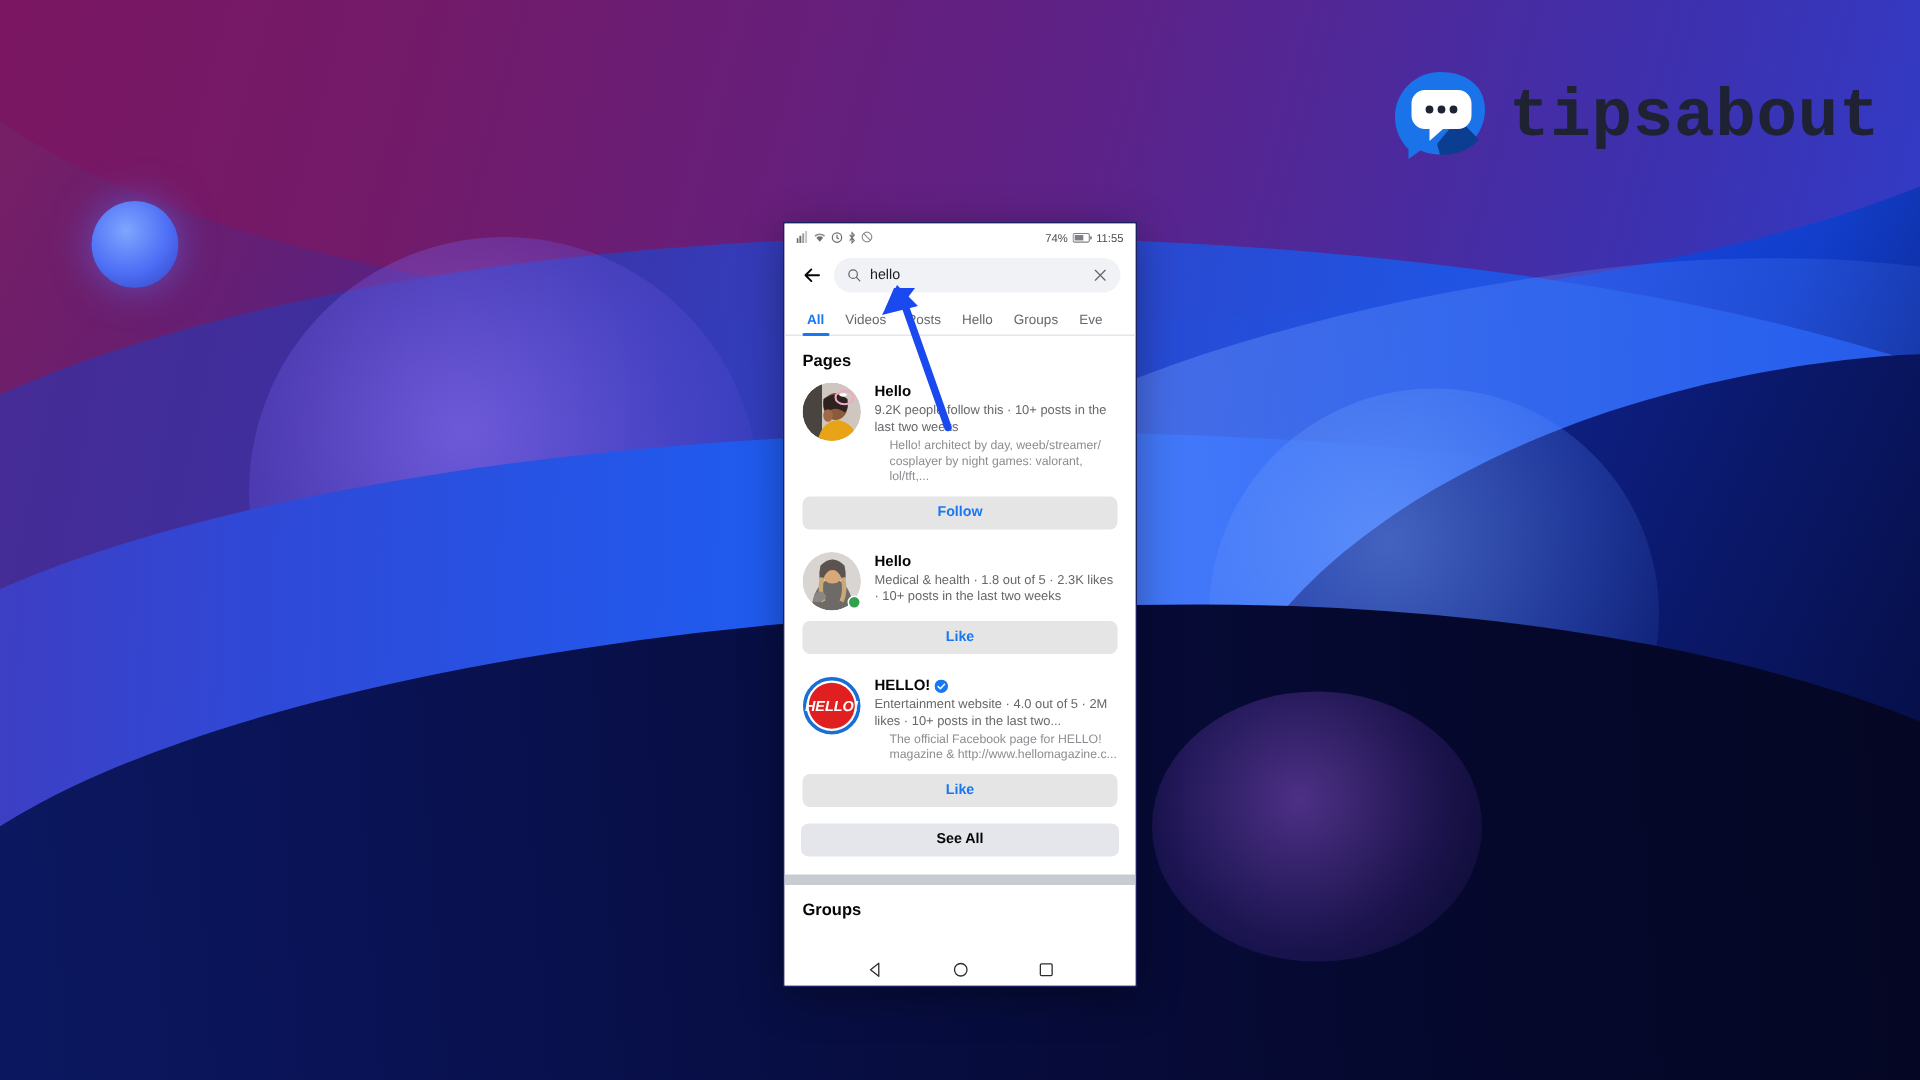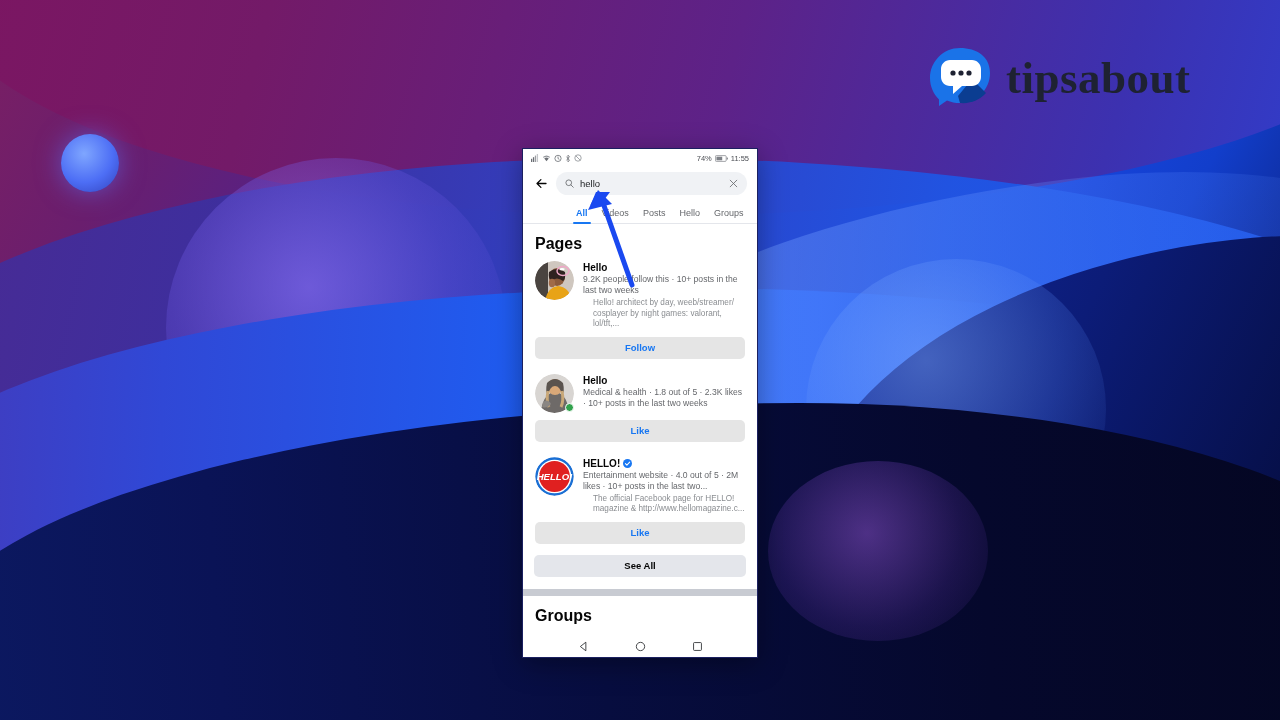--- a/index.html
+++ b/index.html
@@ -66,21 +66,21 @@
   }
   .wp-violet-blob {
     left:60%; top:64%; width:220px; height:180px; border-radius:50%;
     background:radial-gradient(circle at 45% 40%, rgba(165,95,235,.45), rgba(130,70,215,.18) 58%, rgba(110,60,200,0) 100%);
   }
 
   
   #logo { position:absolute; left:928px; top:46px; display:flex; align-items:center; gap:14px; }
   .logo-mark { width:64px; height:64px; position:relative; }
   .logo-text {
-    font-family:Liberation Serif, serif;
+    font-family:Liberation Mono, monospace;
     font-size:45px; font-weight:700; color:#1e2232; letter-spacing:.5px;
     line-height:1;
   }
 
   
   #phone {
     position:absolute; left:522px; top:148px; width:236px; height:510px;
     background:#ffffff; overflow:hidden;
     box-shadow:0 6px 26px rgba(0,0,0,.34);
     border-left:1.5px solid #1b2060; border-right:1.5px solid #1b2060;
@@ -106,29 +106,29 @@
 
   
   .tabs {
     display:flex; align-items:flex-end; gap:0; padding:0 8px;
     border-bottom:1px solid #e4e6eb; background:#fff; height:22px;
   }
   .tab {
     font-size:9px; color:#65676b; padding:0 7px 5px 7px; white-space:nowrap;
     position:relative;
   }
-  .tab.active { color:#1877f2; font-weight:600;margin-left:38px; }
+  .tab.active { color:#1877f2; font-weight:600; }
   .tab.active::after {
     content:""; position:absolute; left:4px; right:4px; bottom:-1px;
     height:2.4px; background:#1877f2; border-radius:2px;
   }
 
   
   .content { background:#fff; height:calc(100% - 18px - 35px - 22px - 22px); overflow:hidden; }
-  .section-title { font-size:16px; font-weight:700; color:#050505; padding:11px 12px 6px 12px; }
+  .section-title { font-size:11px; font-weight:700; color:#050505; padding:11px 12px 6px 12px; }
 
   .result { display:flex; gap:9px; padding:2px 12px 0 12px; }
   .avatar-wrap { position:relative; flex:0 0 auto; }
   .avatar { width:39px; height:39px; border-radius:50%; overflow:hidden; position:relative; }
   .online-dot {
     position:absolute; right:0px; bottom:1px; width:9px; height:9px;
     border-radius:50%; background:#31a24c; border:1.6px solid #fff;
   }
   .rbody { flex:1; min-width:0; padding-top:1px; }
   .rname { font-size:10px; font-weight:700; color:#050505; display:flex; align-items:center; gap:3px; }

